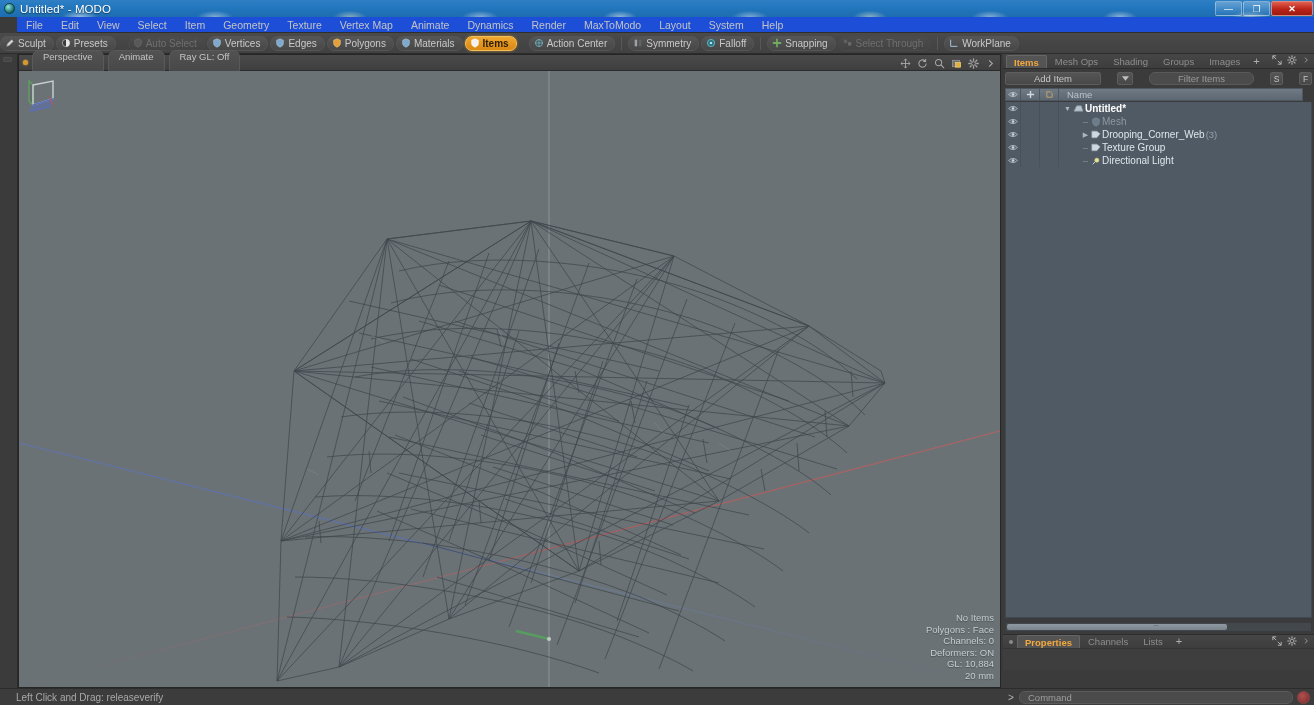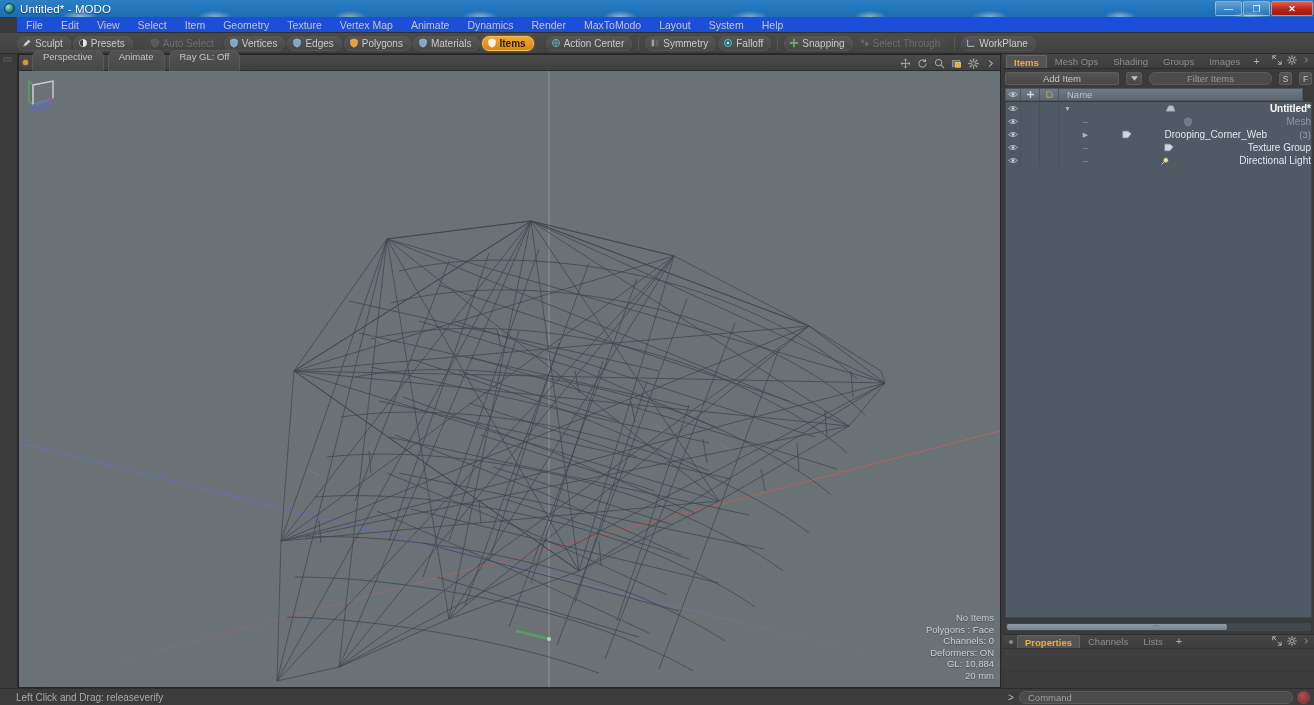--- a/index.html
+++ b/index.html
@@ -73,21 +73,21 @@
   .menu-item {
     padding: 0 9px; height: 16px; line-height: 16px;
     font-size: 10.5px; color: #c4c4c4; cursor: default;
   }
 
   
   .toolbar {
     position: absolute; left: 0; top: 33px; width: 1314px; height: 21px;
     background: linear-gradient(180deg, #4a4a4a 0%, #414141 100%);
     border-bottom: 1px solid #2c2c2c;
-    display: flex; align-items: center; padding-left: 17px; gap: 2px;
+    display: flex; align-items: center; padding-left: 0; gap: 2px;
   }
   .tb-btn {
     height: 15px; display: flex; align-items: center; gap: 3px;
     padding: 0 7px 0 4px;
     border: 1px solid #555; border-radius: 7px;
     background: linear-gradient(180deg, #565656, #474747);
     font-size: 10px; color: #c9c9c9; white-space: nowrap; cursor: default;
   }
   .tb-btn.active {
     background: linear-gradient(180deg, #f0a830, #d98812);
@@ -173,21 +173,21 @@
   .ptab.active {
     color: #f2a83c; background: #545454; font-weight: bold;
     border: 1px solid #666; border-bottom: none;
   }
   .ptab.plus { color: #b0b0b0; padding: 0 5px; font-size: 11px; }
   .ptab-right {
     position: absolute; right: 4px; top: 1px; display: flex; gap: 5px; align-items: center;
   }
 
   .additem-row {
-    height: 14px; margin: 2px 2px 0 2px; display: flex; gap: 7px; align-items: center;
+    height: 14px; margin: 2px 2px 0 2px; display: flex; gap: 16px; align-items: center;
   }
   .additem-btn {
     flex: 1 1 auto; height: 13px; line-height: 12px; text-align: center;
     background: linear-gradient(180deg, #555, #484848);
     border: 1px solid #5d5d5d; border-radius: 2px;
     font-size: 9.5px; color: #c6c6c6; cursor: default;
   }
   .additem-arrow {
     width: 16px; height: 13px; background: linear-gradient(180deg, #555, #484848);
     border: 1px solid #5d5d5d; border-radius: 2px;
@@ -224,21 +224,21 @@
   .item-row {
     height: 13px; display: flex; align-items: center;
     font-size: 10px; color: #dfe6ec; position: relative;
   }
   .row-eye {
     width: 15px; height: 13px; display: flex; align-items: center; justify-content: center;
     border-right: 1px solid #47525b; flex: 0 0 15px;
   }
   .row-c2 { width: 19px; flex: 0 0 19px; height: 13px; border-right: 1px solid #47525b; }
   .row-c3 { width: 19px; flex: 0 0 19px; height: 13px; border-right: 1px solid #47525b; }
-  .row-name { flex: 1 1 auto; display: flex; align-items: center; gap: 1px; padding-left: 4px; justify-content: space-between; }
+  .row-name { flex: 1 1 auto; display: flex; align-items: center; gap: 1px; padding-left: 4px; }
   .twirl { width: 9px; flex: 0 0 9px; text-align: center; font-size: 7px; color: #aab6c0; }
   .dash { width: 9px; flex: 0 0 9px; text-align: center; font-size: 9px; color: #8894a0; }
   .row-label.bold { font-weight: bold; color: #ffffff; }
   .row-label.dim { color: #8d99a4; }
   .count { color: #93a0ab; font-size: 9.5px; }
 
   .hscroll {
     position: absolute; left: 2px; right: 2px; bottom: 56px; height: 10px;
     background: #43484d; border: 1px solid #383c40; border-radius: 1px;
   }

